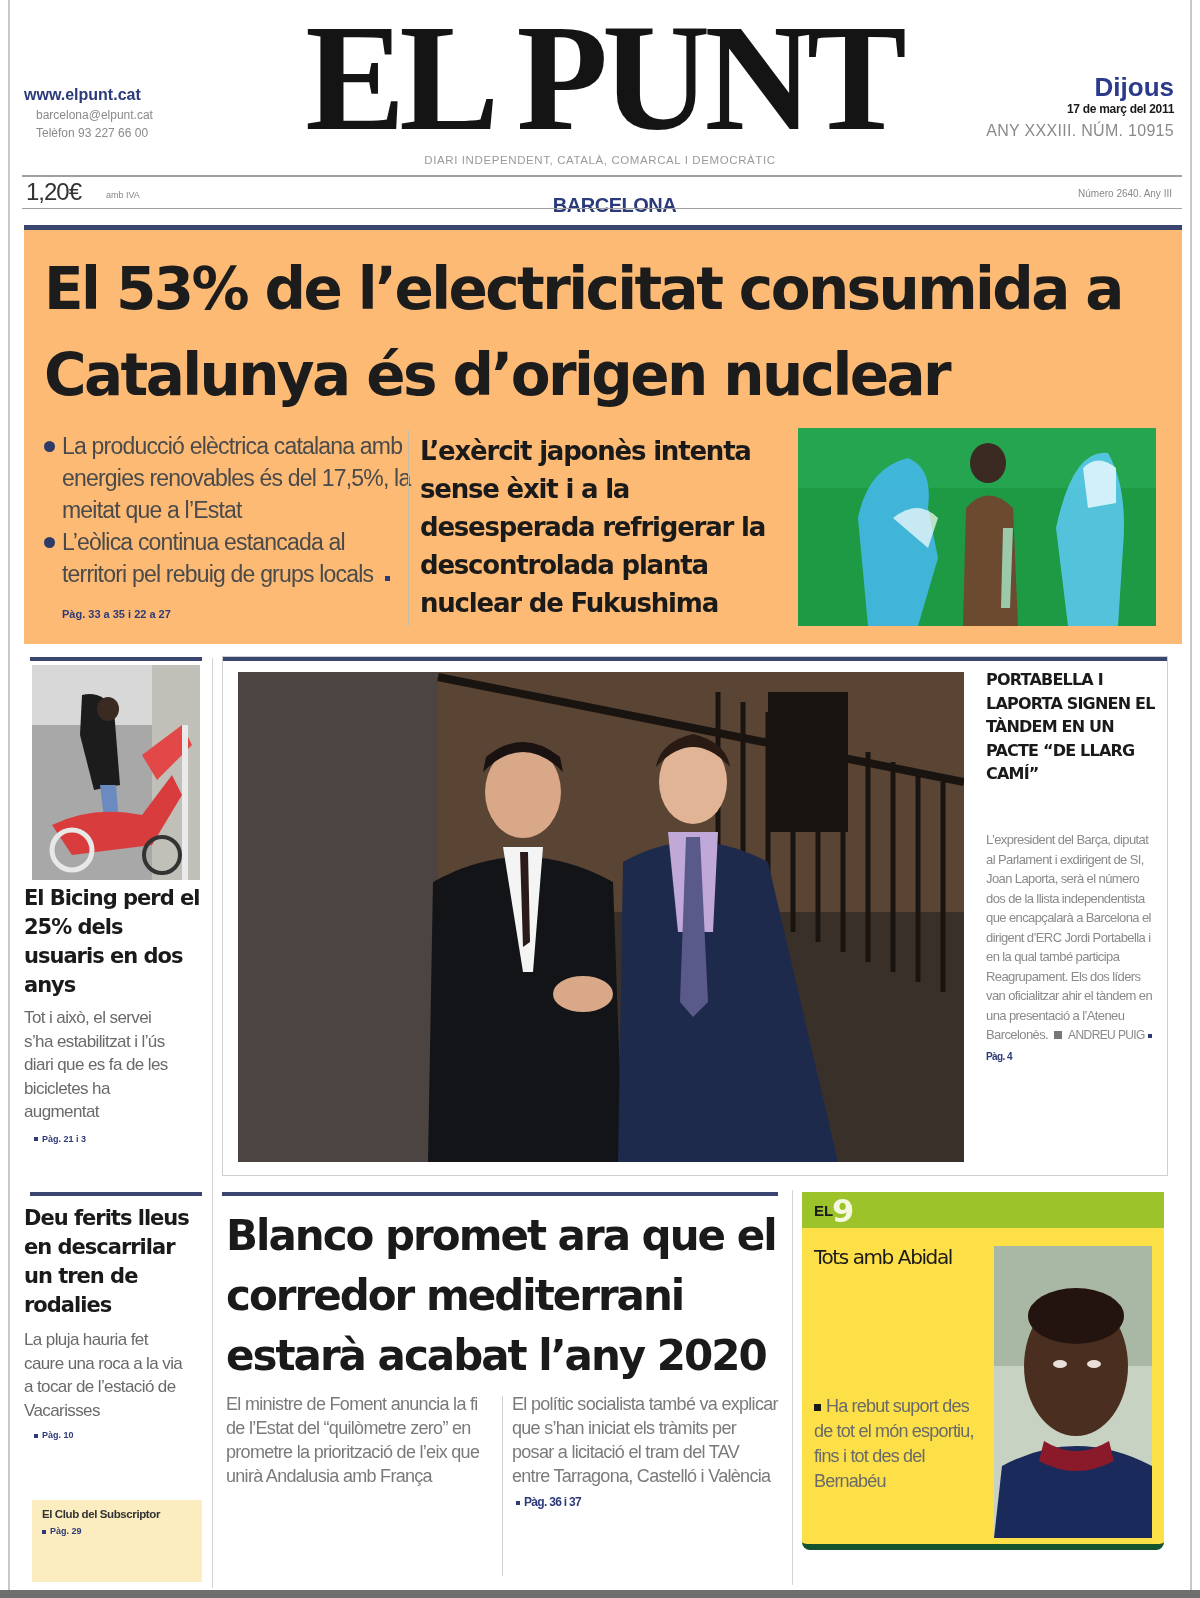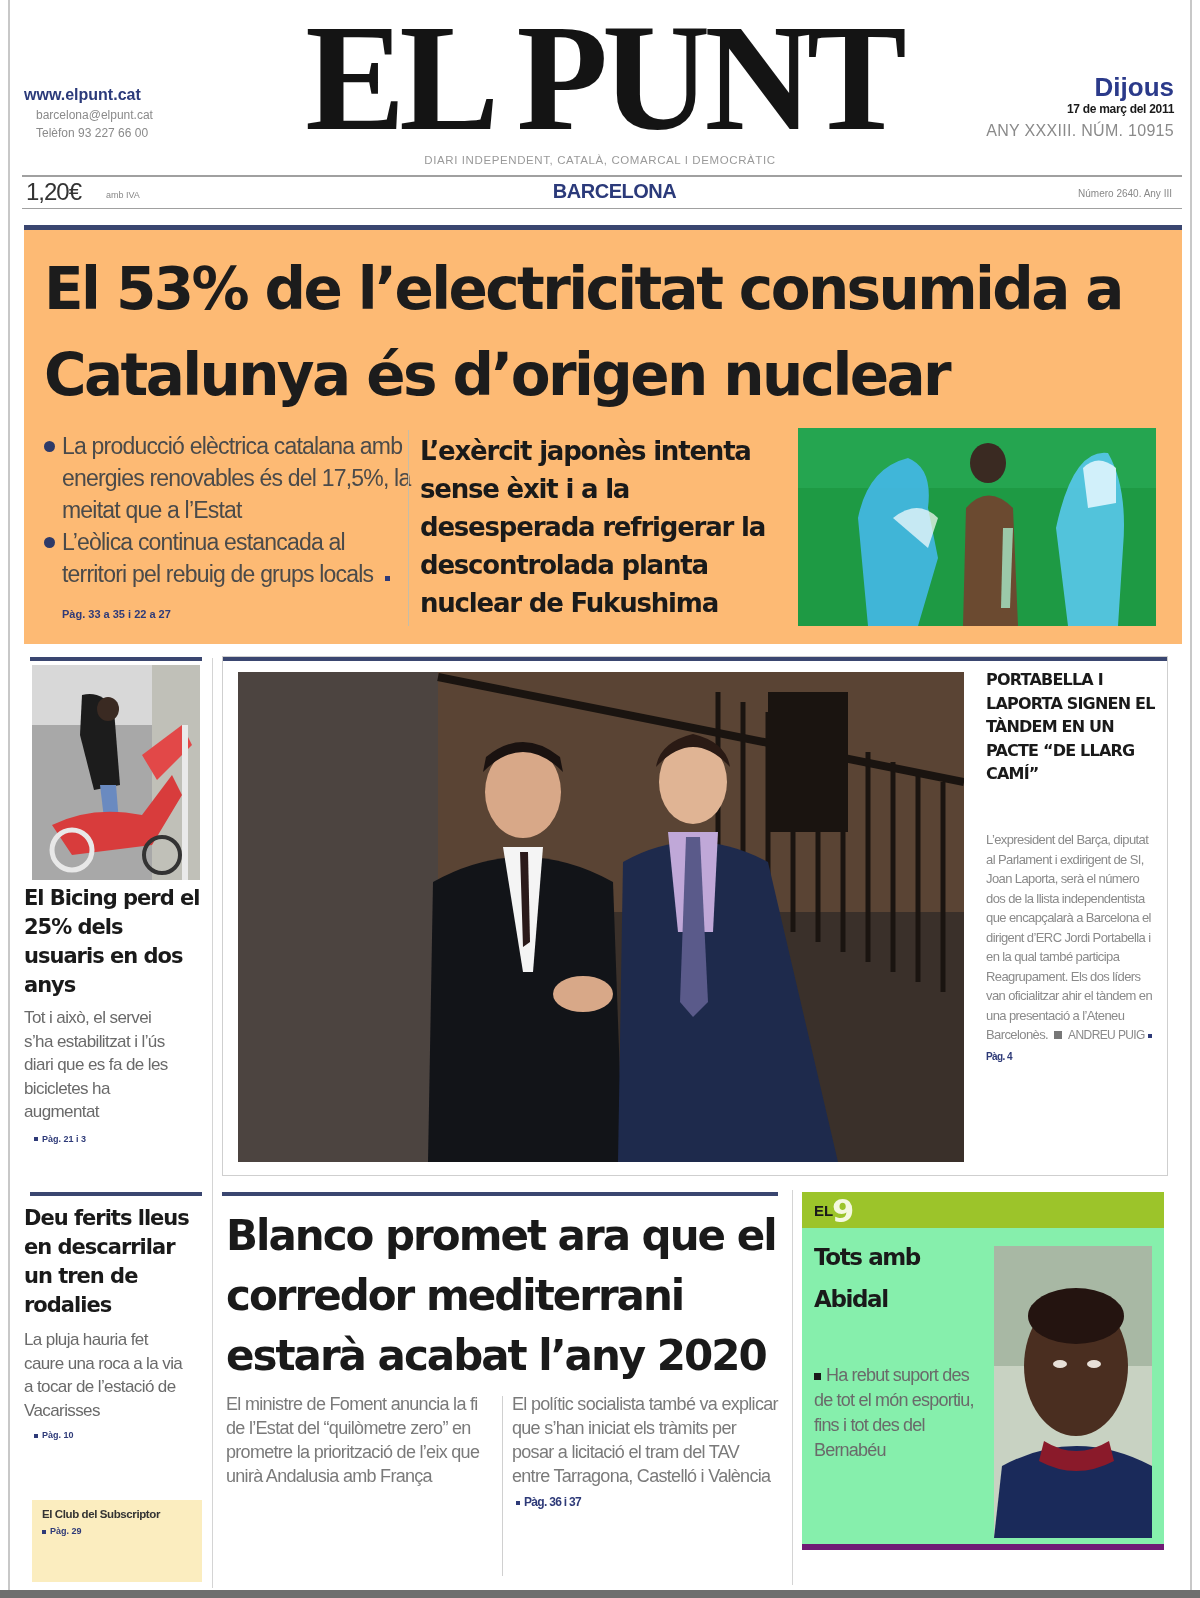--- a/index.html
+++ b/index.html
@@ -18,21 +18,21 @@
   .small-grey { font-size: 12px; color: #8a8a8a; display: block; margin-top: 4px; padding-left: 12px; }
   .right-info { position: absolute; right: 20px; top: 72px; text-align: right; }
   .weekday { font-size: 26px; font-weight: bold; color: #2b3a8a; display: block; line-height: 30px; }
   .date { font-size: 12px; font-weight: bold; color: #1a1a1a; display: block; letter-spacing: -0.3px; }
   .issue { font-size: 16px; color: #8a8a8a; display: block; margin-top: 6px; letter-spacing: 0.3px; }
 
   .rule { position: absolute; left: 12px; width: 1160px; height: 2px; background: #a0a0a0; }
   .price-row { position: absolute; left: 0; top: 178px; width: 1184px; height: 30px; }
   .price { position: absolute; left: 16px; top: 0; font-size: 24px; color: #333; letter-spacing: -1px; }
   .price-sub { position: absolute; left: 96px; top: 12px; font-size: 9px; color: #888; }
-  .edition { position: absolute; left: 0; width: 1184px; top: 2px; text-align: center; font-size: 20px; font-weight: bold; color: #2b3a7a; letter-spacing: -0.5px; padding-left: 25px; }
+  .edition { position: absolute; left: 0; width: 1184px; top: 16px; text-align: center; font-size: 20px; font-weight: bold; color: #2b3a7a; letter-spacing: -0.5px; padding-left: 25px; }
   .edition-num { position: absolute; right: 22px; top: 10px; font-size: 10px; color: #888; }
 
   
   .navy-bar { position: absolute; height: 5px; background: #3a4670; }
   .lead-box { position: absolute; left: 14px; top: 230px; width: 1158px; height: 414px; background: #fdba74; }
   .lead-headline { position: absolute; left: 20px; top: 16px; width: 1130px; font-family: "DejaVu Sans", sans-serif; font-weight: bold; font-size: 58px; line-height: 86px; letter-spacing: -2.6px; color: #1c1c1c; }
   .bullets { position: absolute; left: 18px; top: 200px; width: 370px; }
   .bullet { font-size: 23px; line-height: 32px; color: #4a4a4a; letter-spacing: -0.8px; position: relative; padding-left: 20px; }
   .bullet-dot { position: absolute; left: 2px; top: 11px; width: 11px; height: 11px; border-radius: 50%; background: #2e3a68; }
   .pageref { font-size: 11px; color: #2e3a78; font-weight: bold; letter-spacing: 0; }
@@ -54,26 +54,26 @@
   .main-photo { left: 228px; top: 672px; width: 726px; height: 490px; background: radial-gradient(ellipse at 55% 55%, #6c5a4c 0%, #3c3029 45%, #1e1814 100%); }
   .portabella-head { position: absolute; left: 976px; top: 668px; width: 176px; font-family: "DejaVu Sans", sans-serif; font-weight: bold; font-size: 16px; line-height: 23.5px; letter-spacing: -0.8px; color: #1a1a1a; }
   .portabella-body { position: absolute; left: 976px; top: 830px; width: 172px; font-size: 13px; line-height: 19.5px; color: #8a8a8a; letter-spacing: -0.6px; }
 
   
   .blanco-headline { position: absolute; left: 216px; top: 1206px; width: 560px; font-family: "DejaVu Sans", sans-serif; font-weight: bold; font-size: 42px; line-height: 60px; letter-spacing: -2px; color: #1a1a1a; }
   .blanco-body { position: absolute; font-size: 18px; line-height: 24px; color: #7a7a7a; letter-spacing: -0.7px; }
   .club-box { position: absolute; left: 22px; top: 1500px; width: 170px; height: 82px; background: #fbedbf; padding: 8px 10px; }
   .club-title { font-size: 11.5px; font-weight: bold; color: #333; display:block; letter-spacing: -0.4px; }
 
-  .el9-box { position: absolute; left: 792px; top: 1192px; width: 362px; height: 358px; background: #86efac; border-bottom: 6px solid #701a75; }
+  .el9-box { position: absolute; left: 792px; top: 1192px; width: 362px; height: 358px; background: #fde047; border-bottom: 6px solid #14532d; border-radius: 8px; }
   .el9-bar { position: absolute; left: 0; top: 0; width: 362px; height: 36px; background: #9cc42a; }
   .el9-el { position: absolute; left: 12px; top: 10px; font-size: 15px; font-weight: bold; color: #1a1a1a; }
   .el9-num { position: absolute; left: 30px; top: 0px; font-size: 32px; font-weight: bold; color: #f4f8e0; font-family: "DejaVu Sans", sans-serif; }
-  .el9-head { position: absolute; left: 12px; top: 44px; width: 170px; font-family: "DejaVu Sans", sans-serif; font-weight: bold; font-size: 23px; line-height: 42px; letter-spacing: -1.4px; color: #1a1a1a; }
-  .el9-body { position: absolute; left: 12px; top: 171px; width: 170px; font-size: 18px; line-height: 25px; color: #6a6a6a; letter-spacing: -0.8px; }
+  .el9-head { position: absolute; left: 12px; top: 44px; width: 170px; font-family: "DejaVu Sans", sans-serif; font-weight: normal; font-size: 20px; line-height: 42px; letter-spacing: -1.4px; color: #1a1a1a; }
+  .el9-body { position: absolute; left: 12px; top: 202px; width: 170px; font-size: 18px; line-height: 25px; color: #6a6a6a; letter-spacing: -0.8px; }
   .el9-body .sq { display: inline-block; width: 7px; height: 7px; background: #1a1a1a; margin-right: 5px; vertical-align: middle; }
   .abidal-photo { left: 984px; top: 1246px; width: 158px; height: 292px; background: radial-gradient(ellipse at 50% 35%, #5a3a2a 0%, #3a2418 45%, #8c9a8a 80%, #c8d0c0 100%); }
 </style>
 </head>
 <body>
 
 <div class="page">
 
   <div class="masthead">
     <div class="logo">EL PUNT</div>

